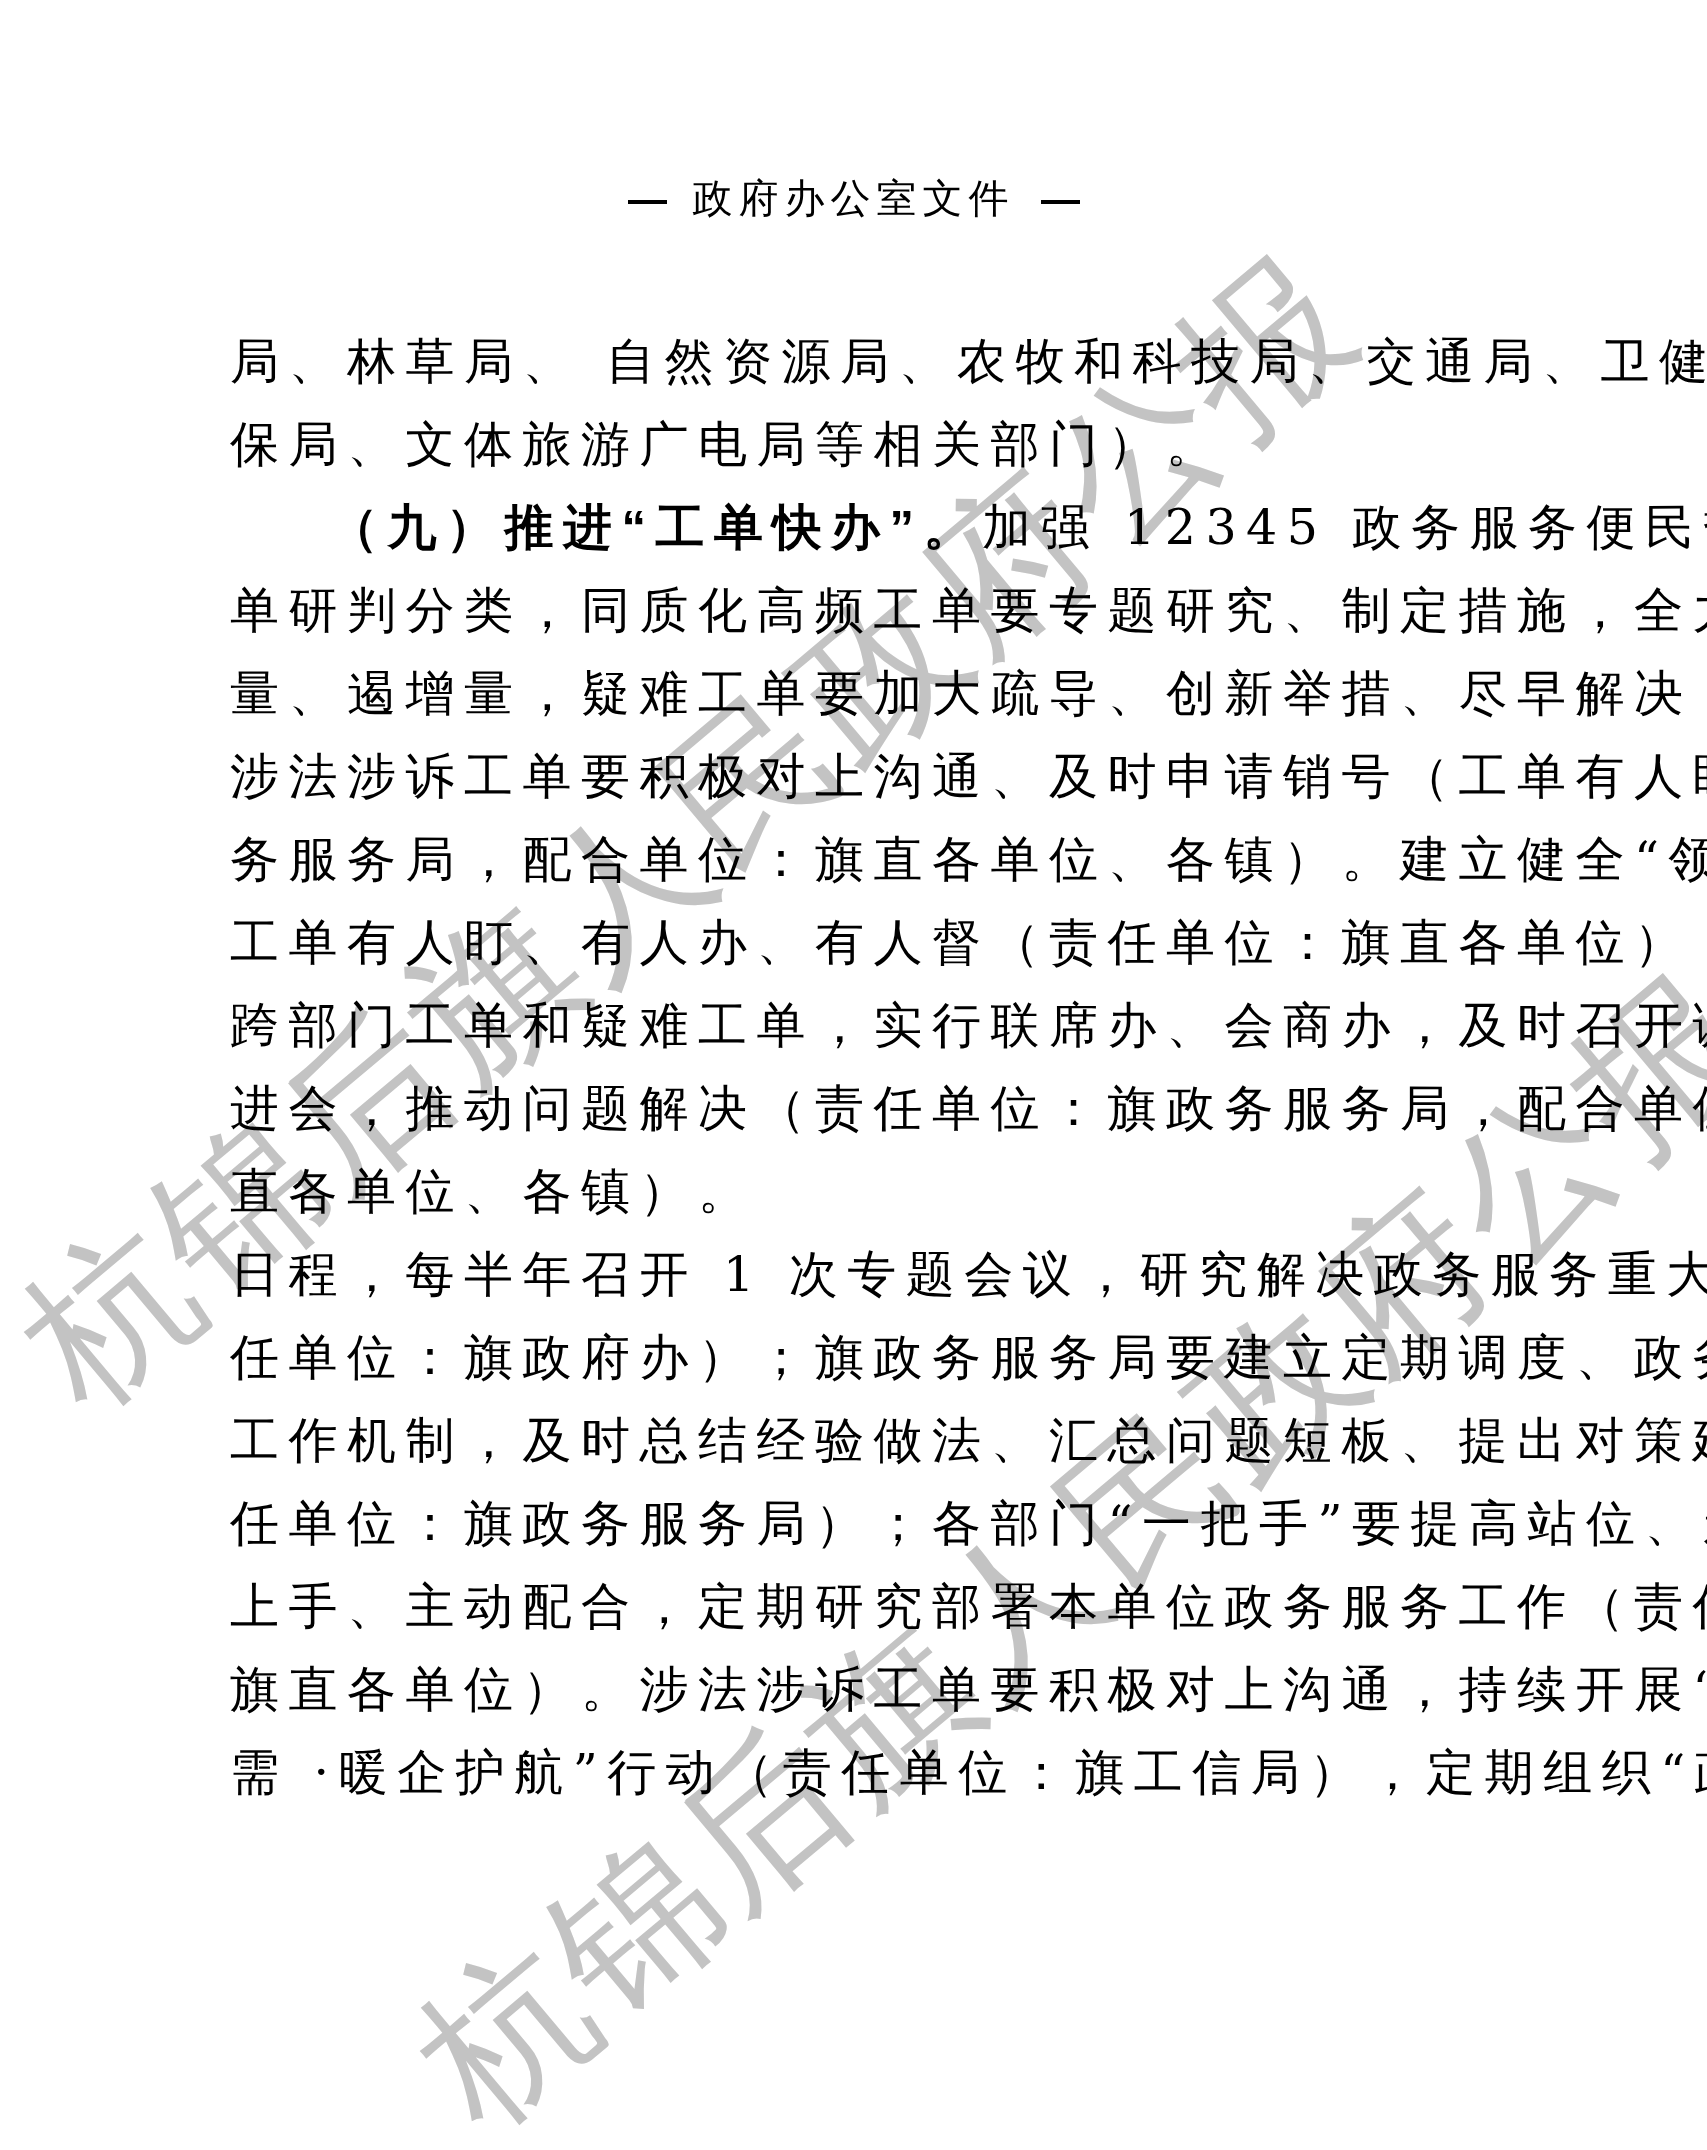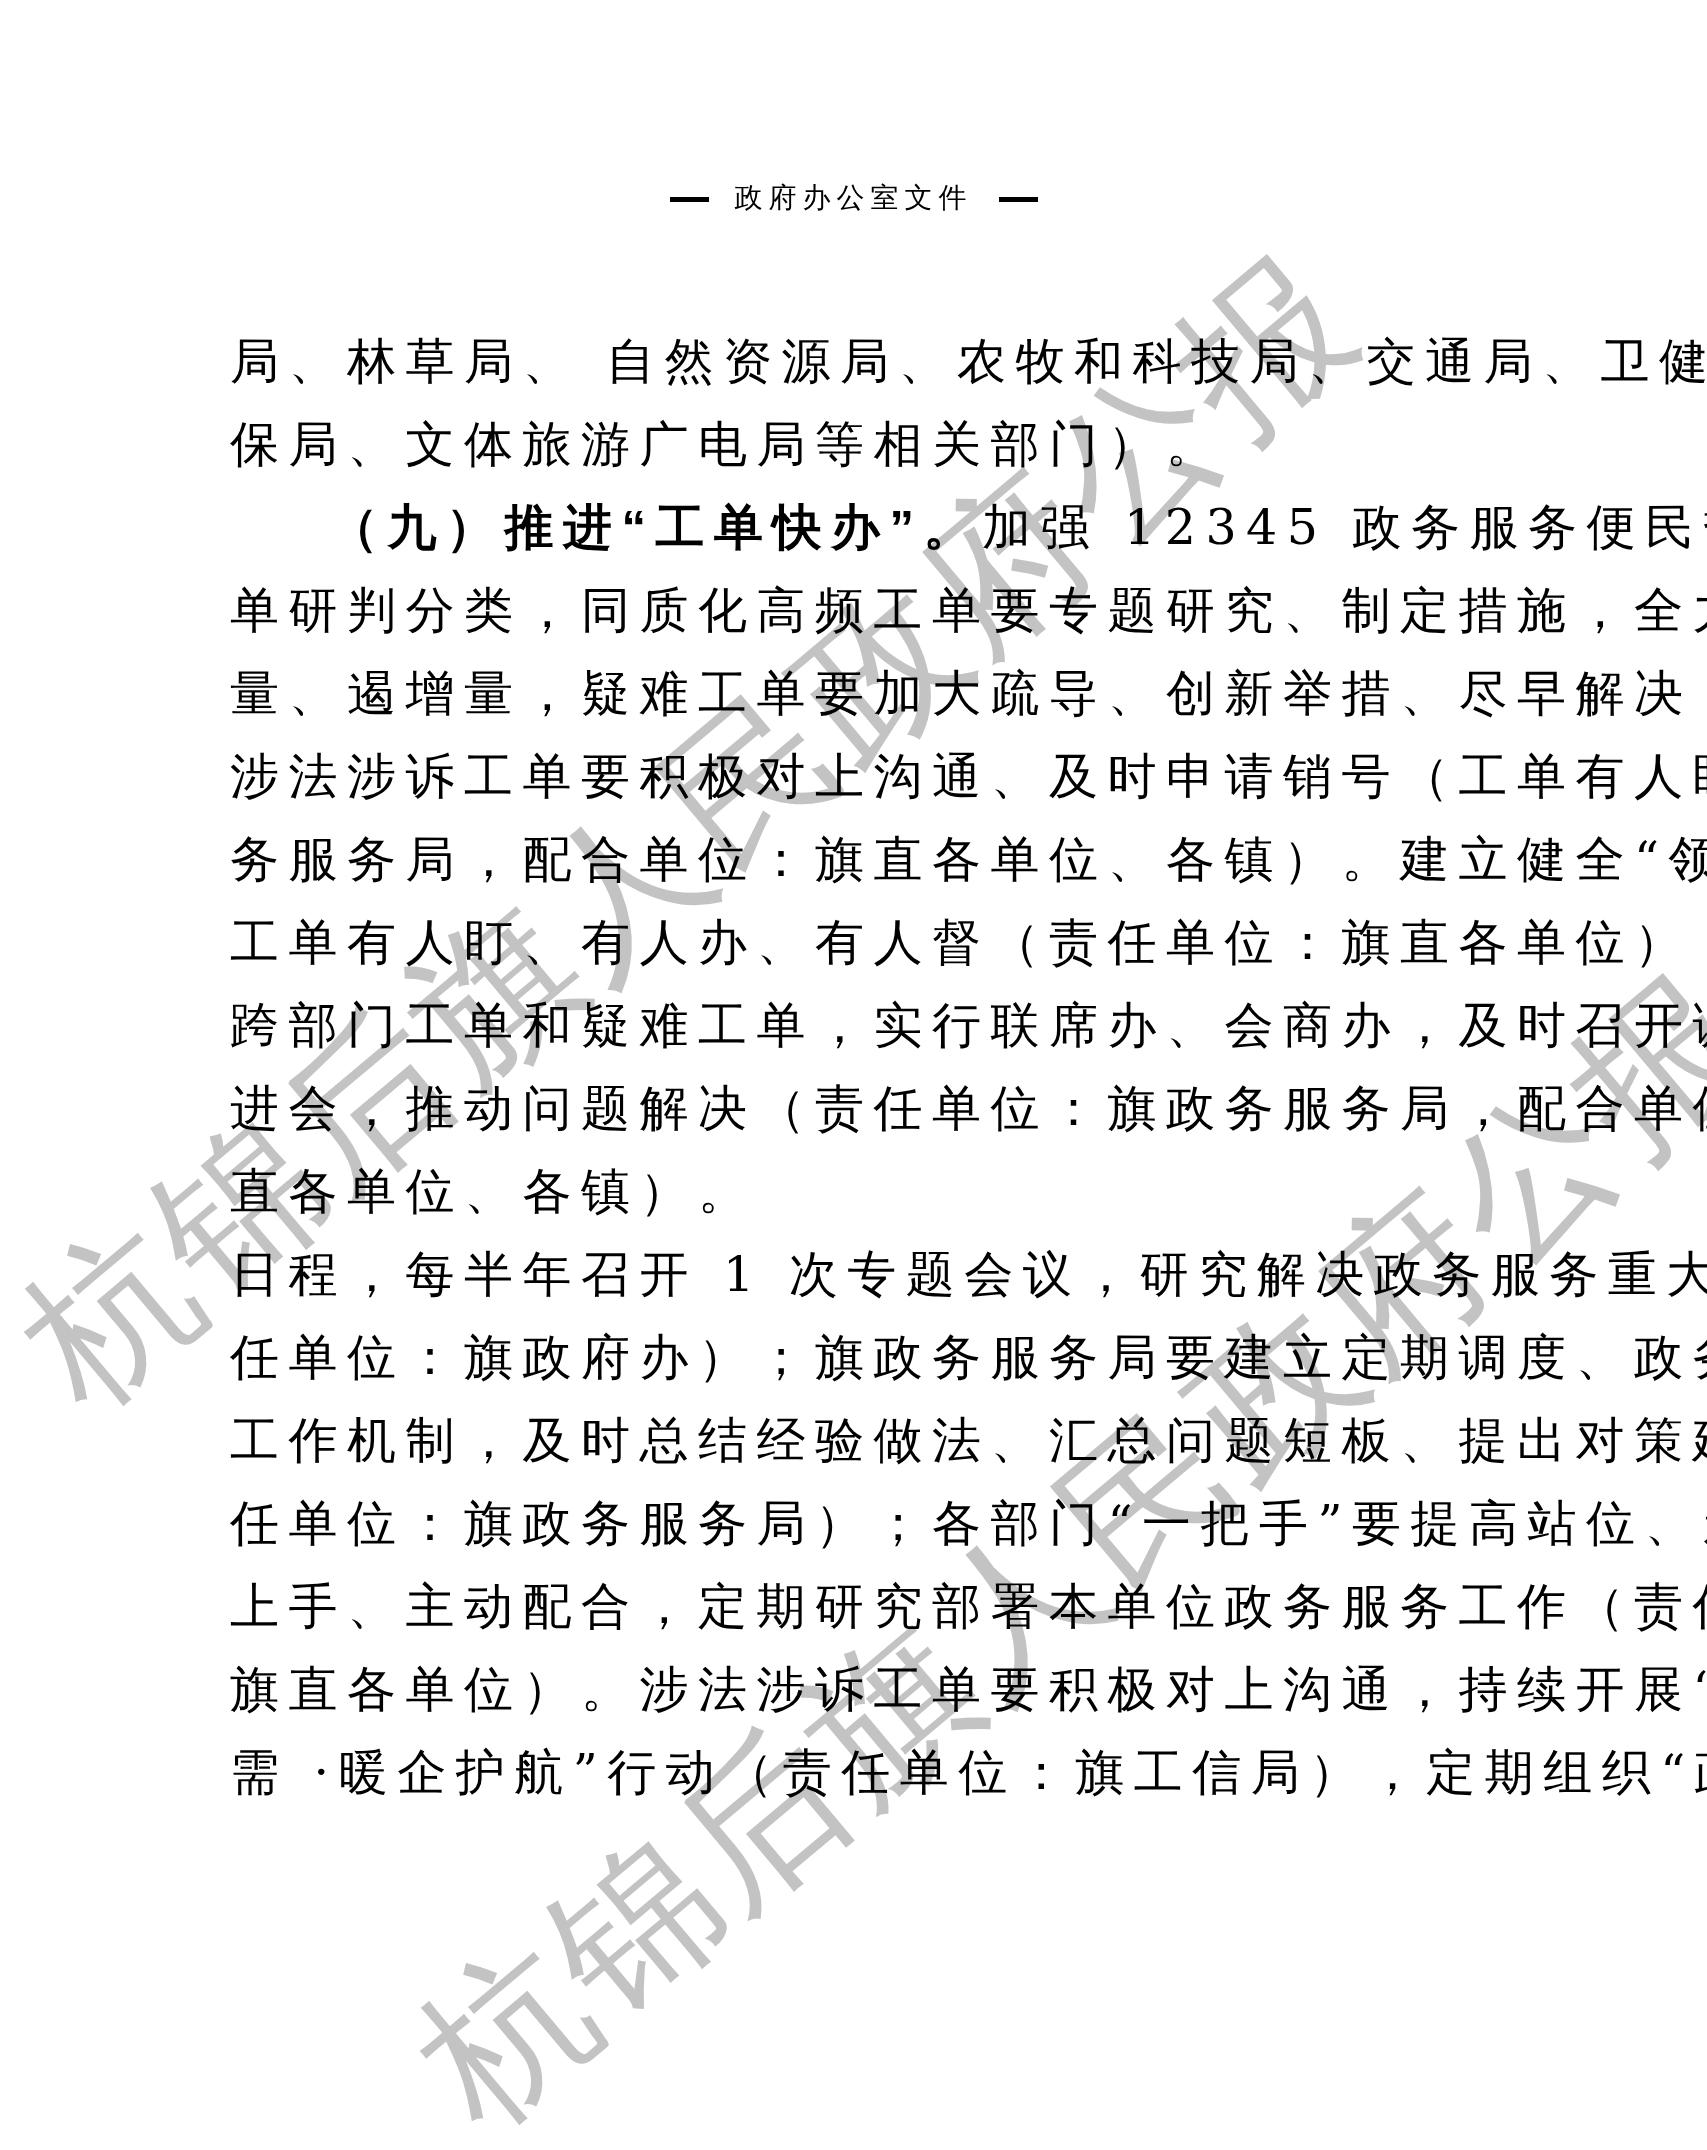--- a/index.html
+++ b/index.html
@@ -1,20 +1,20 @@
 <!DOCTYPE html>
 <html style="font-size:6.9px"><head>
 <meta charset="utf-8">
 <style>
   html, body { margin: 0; padding: 0; background: #ffffff; }
   body { width: 1707px; height: 2414px; position: relative; overflow: hidden; font-family: "DejaVu Serif", "Liberation Serif", serif; color: #000; }
   .page { position: absolute; inset: 0; background: #fff; }
   .header {
     position: absolute; top: 172px; left: 0; width: 1707px; text-align: center;
-    font-size: 28px; letter-spacing: 6px; line-height: 52px;
+    font-size: 40px; letter-spacing: 6px; line-height: 52px;
   }
   .header .dash { display: inline-block; width: 39px; height: 4.3px; background: #000; vertical-align: middle; margin: 0 26px; }
   .body-text {
     position: absolute; left: 230px; top: 320px; width: 1273px;
     font-size: 49px; line-height: 83px; letter-spacing: 9.5px;
     text-align: justify; text-justify: inter-character;
   }
   .line { display: block; height: 83px; white-space: nowrap; overflow: visible; text-align: justify; text-align-last: justify; }
   .line.last { text-align-last: left; }
   .indent { padding-left: 99px; }

